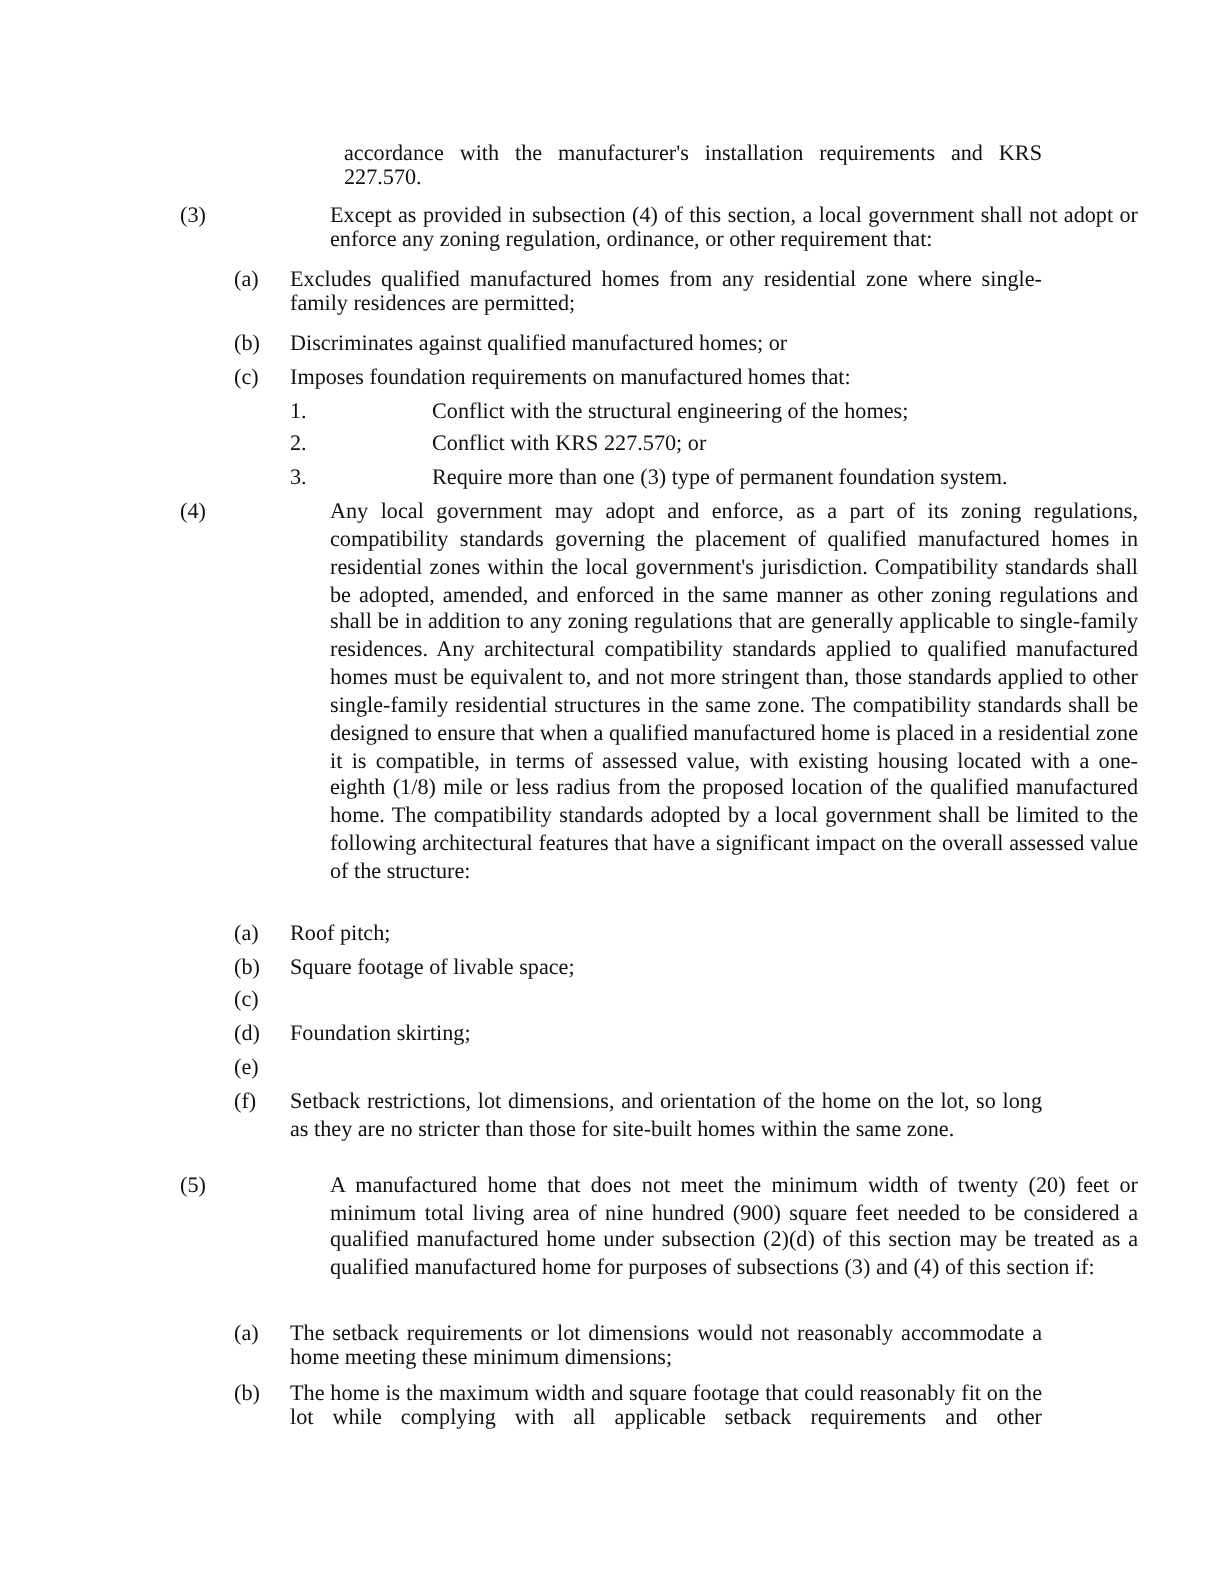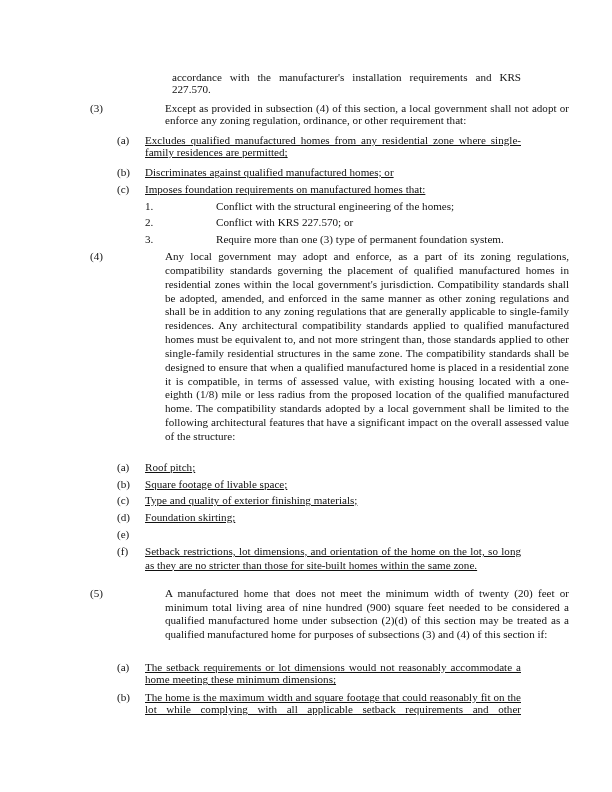--- a/index.html
+++ b/index.html
@@ -5,21 +5,21 @@
   html, body { margin:0; padding:0; background:#ffffff; }
   body { width:612px; height:792px; position:relative; overflow:hidden;
          font-family:"Liberation Serif", serif; font-size:11.1px; color:#111; line-height:12.4px; }
   .page { position:absolute; left:0; top:0; width:540px; height:792px; }
   .blk { position:absolute; text-align:justify; }
   .num { position:absolute; }
   .cont { left:172px; width:349px; top:71px; }
   .s-num { left:90px; }
   .s-txt { left:117px; width:404px;margin-left:48px; }
   .a-num { left:117px; }
-  .a-txt { left:145px; width:376px;text-decoration:underline; }
+  .a-txt { left:145px; width:376px; }
   .n-num { left:145px; }
   .n-txt { left:172px; width:349px;margin-left:44px; }
 </style>
 </head>
 <body>
 
 <div class="page">
 
   <div class="blk cont">accordance with the manufacturer's installation requirements and KRS 227.570.</div>
 
@@ -47,21 +47,20 @@
   <div class="num s-num" style="top:250px">(4)</div>
   <div class="blk s-txt" style="top:250px;line-height:13.85px">Any local government may adopt and enforce, as a part of its zoning regulations, compatibility standards governing the placement of qualified manufactured homes in residential zones within the local government's jurisdiction. Compatibility standards shall be adopted, amended, and enforced in the same manner as other zoning regulations and shall be in addition to any zoning regulations that are generally applicable to single-family residences. Any architectural compatibility standards applied to qualified manufactured homes must be equivalent to, and not more stringent than, those standards applied to other single-family residential structures in the same zone. The compatibility standards shall be designed to ensure that when a qualified manufactured home is placed in a residential zone it is compatible, in terms of assessed value, with existing housing located with a one-eighth (1/8) mile or less radius from the proposed location of the qualified manufactured home. The compatibility standards adopted by a local government shall be limited to the following architectural features that have a significant impact on the overall assessed value of the structure:</div>
 
   <div class="num a-num" style="top:461px">(a)</div>
   <div class="blk a-txt" style="top:461px">Roof pitch;</div>
 
   <div class="num a-num" style="top:478px">(b)</div>
   <div class="blk a-txt" style="top:478px">Square footage of livable space;</div>
 
   <div class="num a-num" style="top:494px">(c)</div>
-  <div class="blk a-txt" style="top:494px">Type and quality of exterior finishing materials;</div>
 
   <div class="num a-num" style="top:511px">(d)</div>
   <div class="blk a-txt" style="top:511px">Foundation skirting;</div>
 
   <div class="num a-num" style="top:528px">(e)</div>
 
   <div class="num a-num" style="top:545px">(f)</div>
   <div class="blk a-txt" style="top:545px;line-height:13.5px">Setback restrictions, lot dimensions, and orientation of the home on the lot, so long as they are no stricter than those for site-built homes within the same zone.</div>
 
   <div class="num s-num" style="top:587px">(5)</div>

